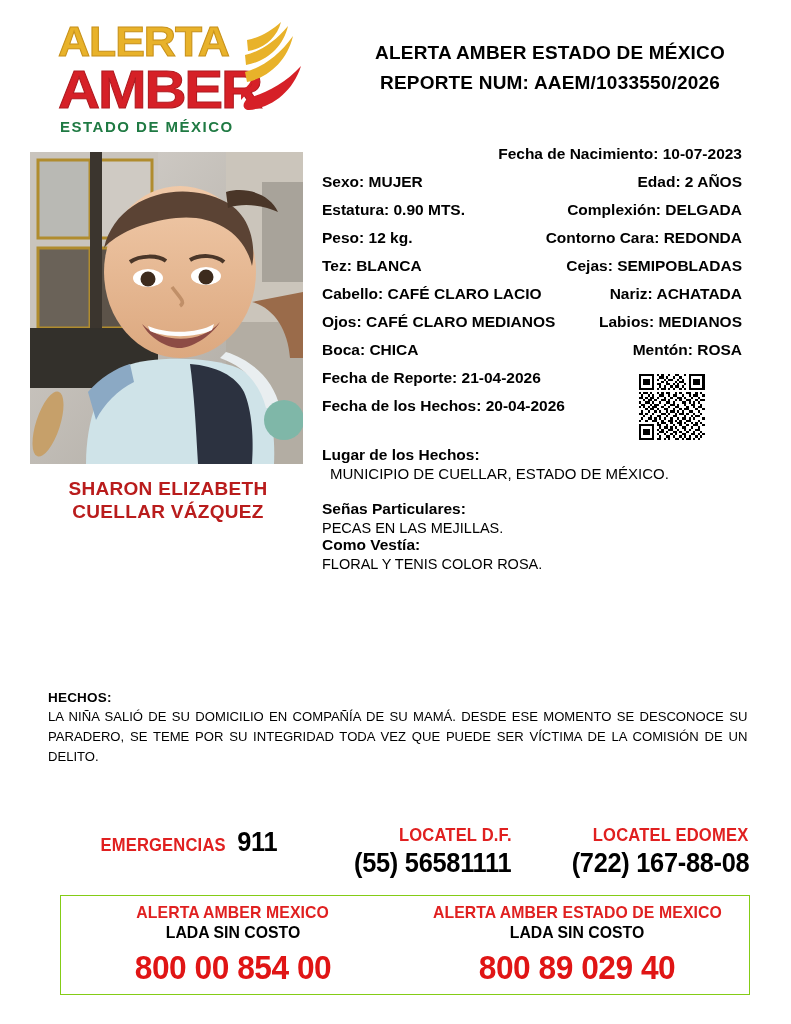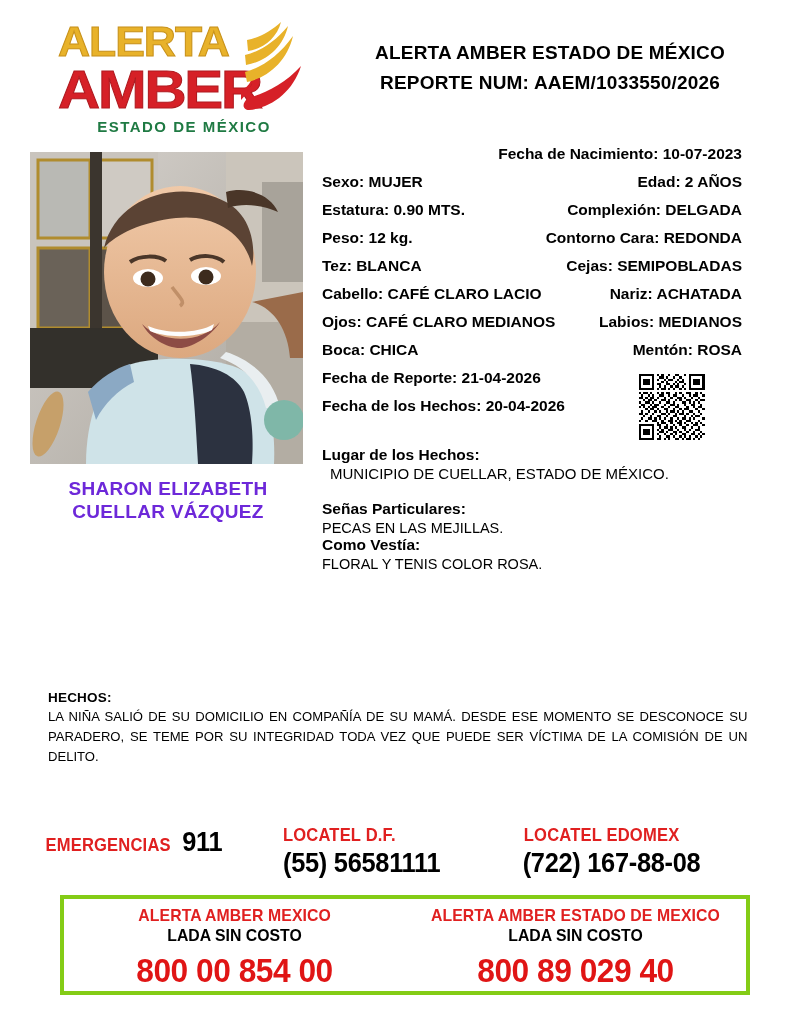--- a/index.html
+++ b/index.html
@@ -24,38 +24,38 @@
   }
   .logo-amber {
     font-size:54px; font-weight:bold; letter-spacing:-2px;
     color:#d62027; line-height:50px;
     -webkit-text-stroke:1px #b01a20;
     margin-top:2px;
     transform:scaleX(1.08); transform-origin:left center;
   }
   .logo-edomex {
     font-size:15px; font-weight:bold; letter-spacing:1.5px;
-    color:#1f7a43; margin-top:4px; margin-left:2px;text-align:center;
+    color:#1f7a43; margin-top:4px; margin-left:2px;
   }
   .swoosh { position:absolute; left:135px; top:0px; width:115px; height:95px; pointer-events:none; }
 
   
   .hdr { position:absolute; left:330px; top:38px; width:440px; text-align:center; }
   .hdr div { font-size:19px; font-weight:bold; line-height:30px; letter-spacing:0.2px; }
 
   
   .photo {
     position:absolute; left:30px; top:152px; width:273px; height:312px;
     overflow:hidden; background:#b9b3ab;
   }
   .photo svg { display:block; width:100%; height:100%; }
 
   .childname {
     position:absolute; left:30px; top:477px; width:276px;
-    text-align:center; color:#6d28d9; font-weight:bold;
+    text-align:center; color:#b91c1c; font-weight:bold;
     font-size:19px; line-height:23px; letter-spacing:0.3px;
   }
 
   
   .data { position:absolute; left:322px; top:140px; width:420px; }
   .row { display:flex; height:28px; align-items:center; font-size:15.5px; font-weight:bold;justify-content:space-between; }
   .cell-l { flex:0 0 215px; text-align:left; white-space:nowrap; }
   .cell-r { flex:1 1 auto; text-align:right; white-space:nowrap; }
   .row-single-right { justify-content:flex-end; }
   .lbl { font-weight:bold; }
@@ -81,30 +81,30 @@
   
   .hechos { position:absolute; left:48px; top:678px; width:700px;margin-top:11px; }
   .hechos .hd { font-weight:bold; font-size:13.5px; letter-spacing:0.2px; line-height:18px; }
   .hechos .body {
     font-size:13.5px; line-height:20px; text-align:justify;
     transform:scaleX(0.97); transform-origin:left top; width:721px;
   }
 
   
   .phones { position:absolute; left:40px; top:825px; width:715px; display:flex; }
-  .phcol { flex:1 1 0; text-align:left; }
+  .phcol { flex:1 1 0; text-align:right; }
   .phcol .t { color:#e02020; font-weight:bold; font-size:18px; letter-spacing:0.2px;
               transform:scaleX(0.92); display:inline-block; }
   .phcol .n { color:#000; font-weight:bold; font-size:27px; margin-top:2px; letter-spacing:-0.3px;
               transform:scaleX(0.94); display:inline-block; }
 
   
   .hotbox {
     position:absolute; left:60px; top:895px; width:690px; height:100px;
-    border:4px solid #84cc16; background:#fff; display:flex;
+    border:1px solid #84cc16; background:#fff; display:flex;
   }
   .hotcol { flex:1 1 0; text-align:center; padding-top:7px; }
   .hotcol .t1 { color:#e02020; font-weight:bold; font-size:17px; letter-spacing:0.1px;
                 transform:scaleX(0.93); display:inline-block; }
   .hotcol .t2 { color:#000; font-weight:bold; font-size:17px; display:block; margin-top:0px;
                 transform:scaleX(0.93); }
   .hotcol .t3 { color:#e01515; font-weight:bold; font-size:33px; display:block; margin-top:6px;
                 letter-spacing:-0.5px; transform:scaleX(0.96); }
 </style>
 </head>

